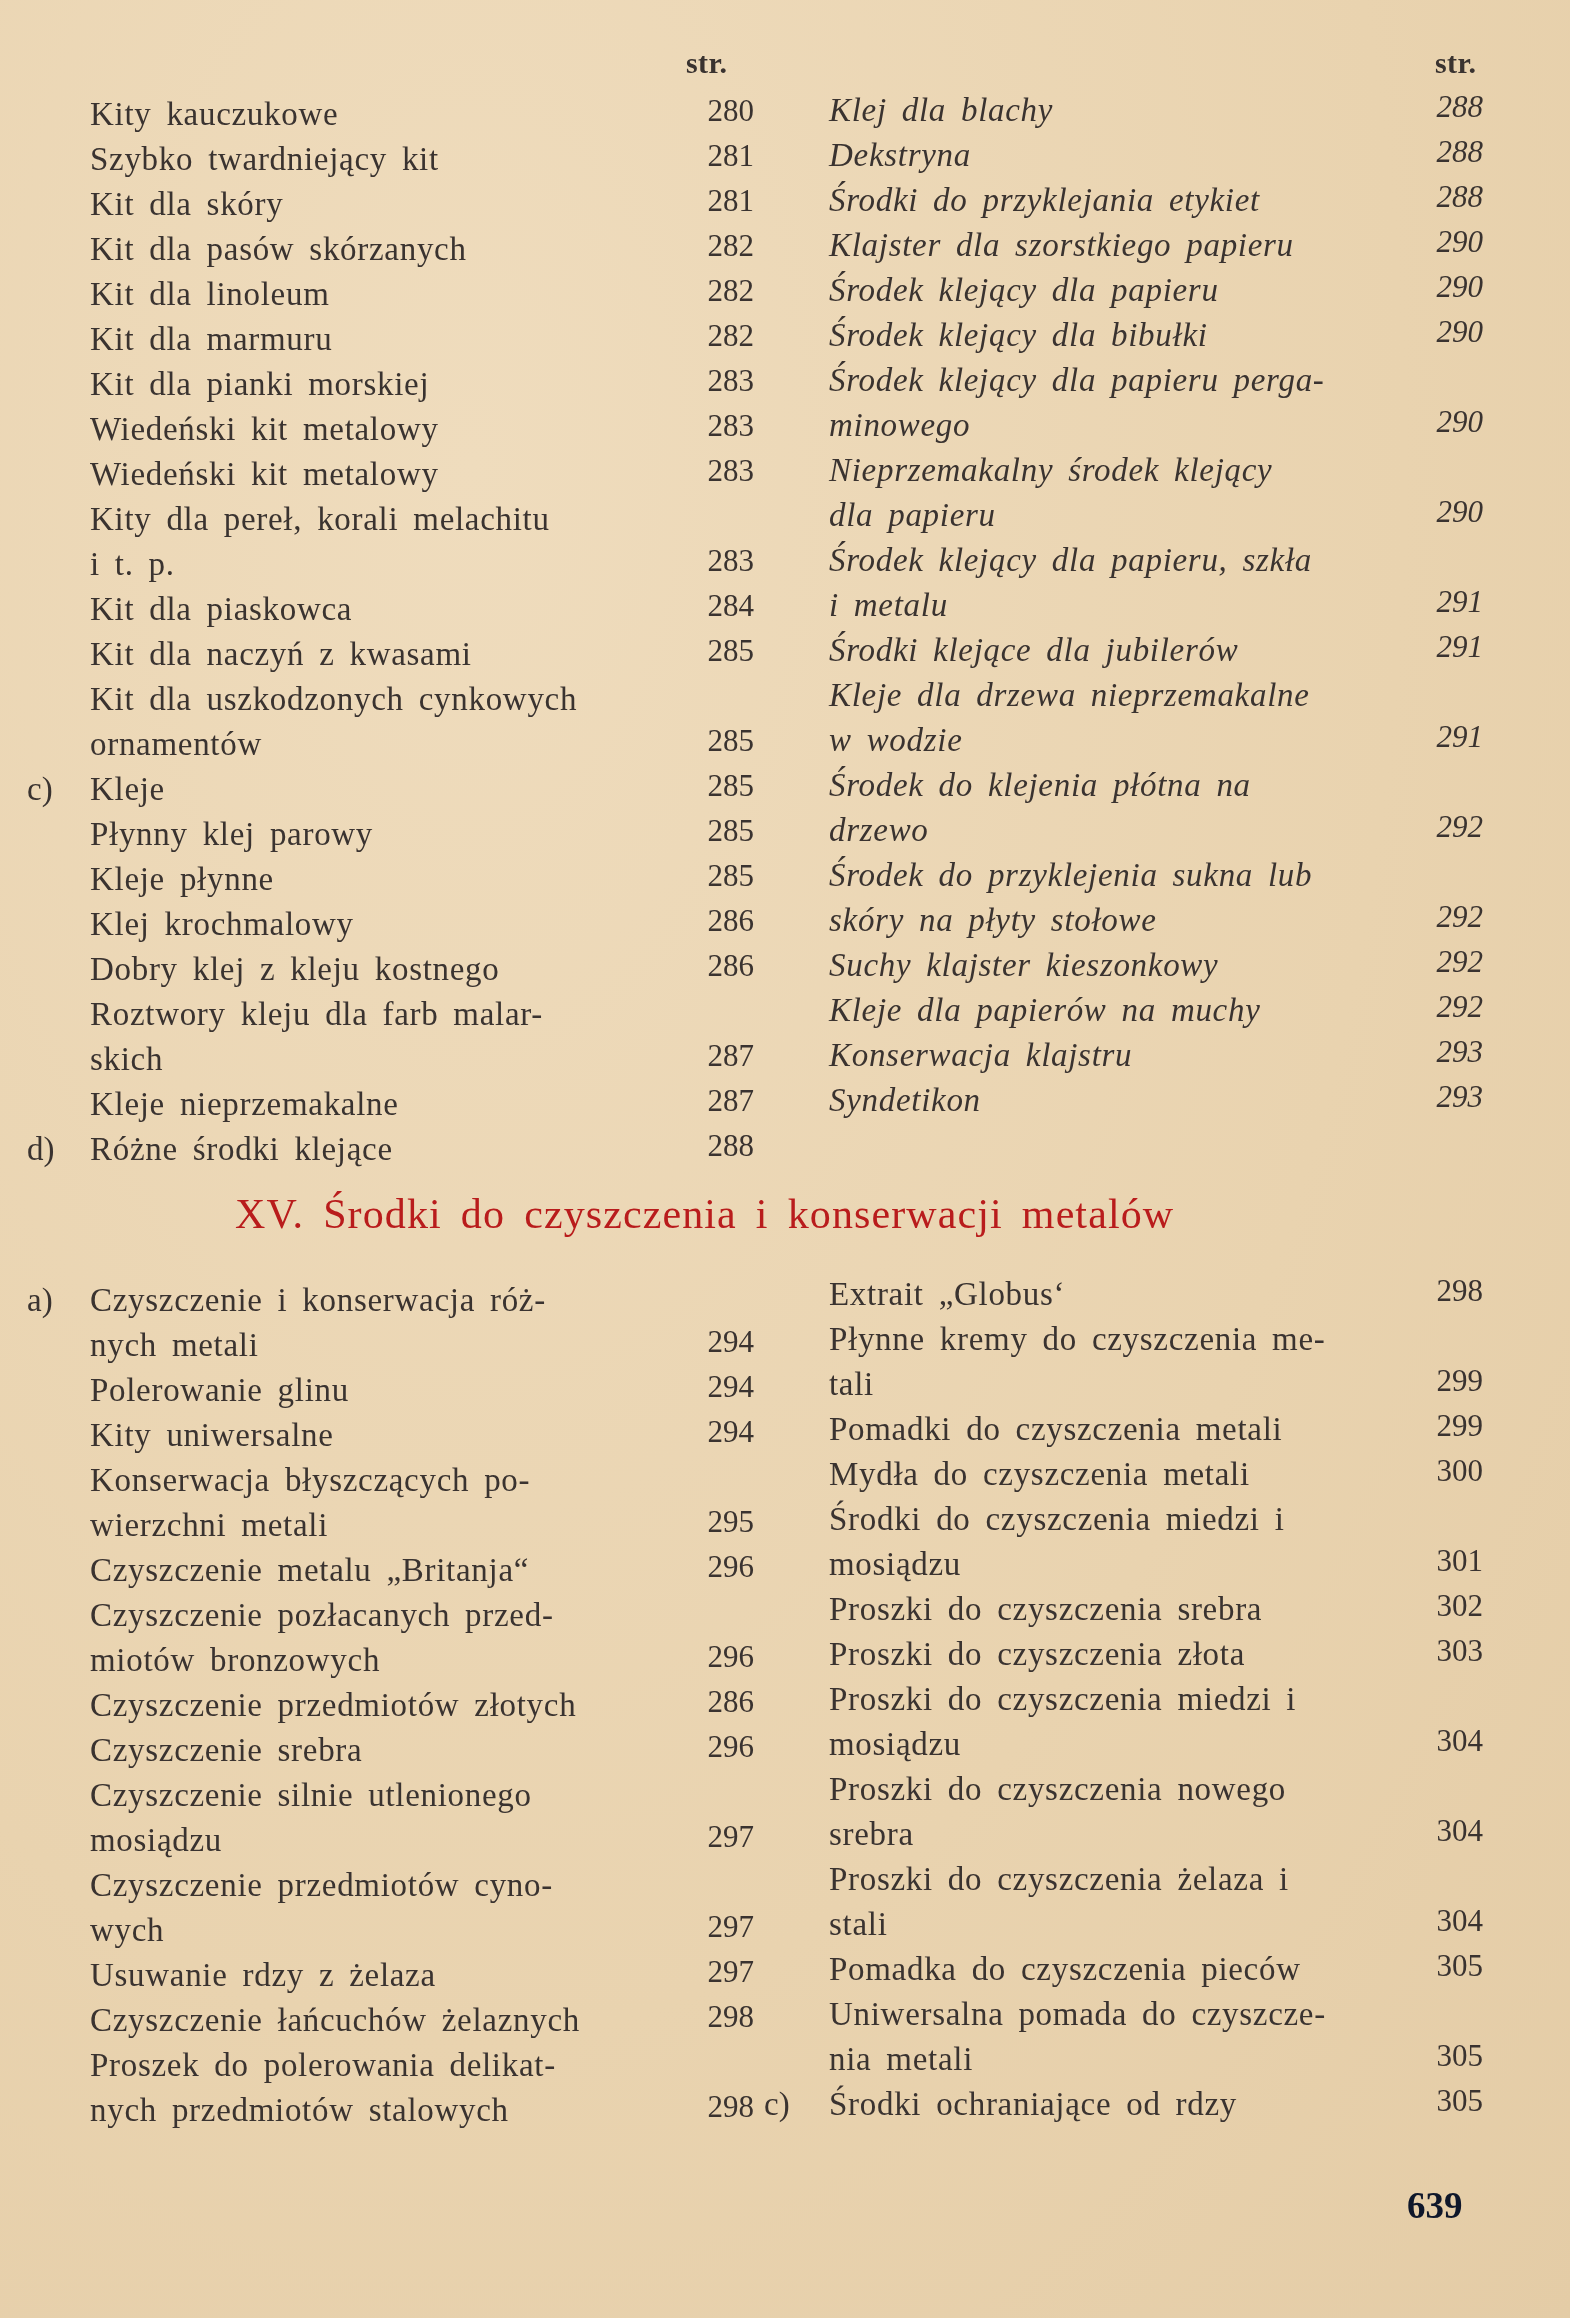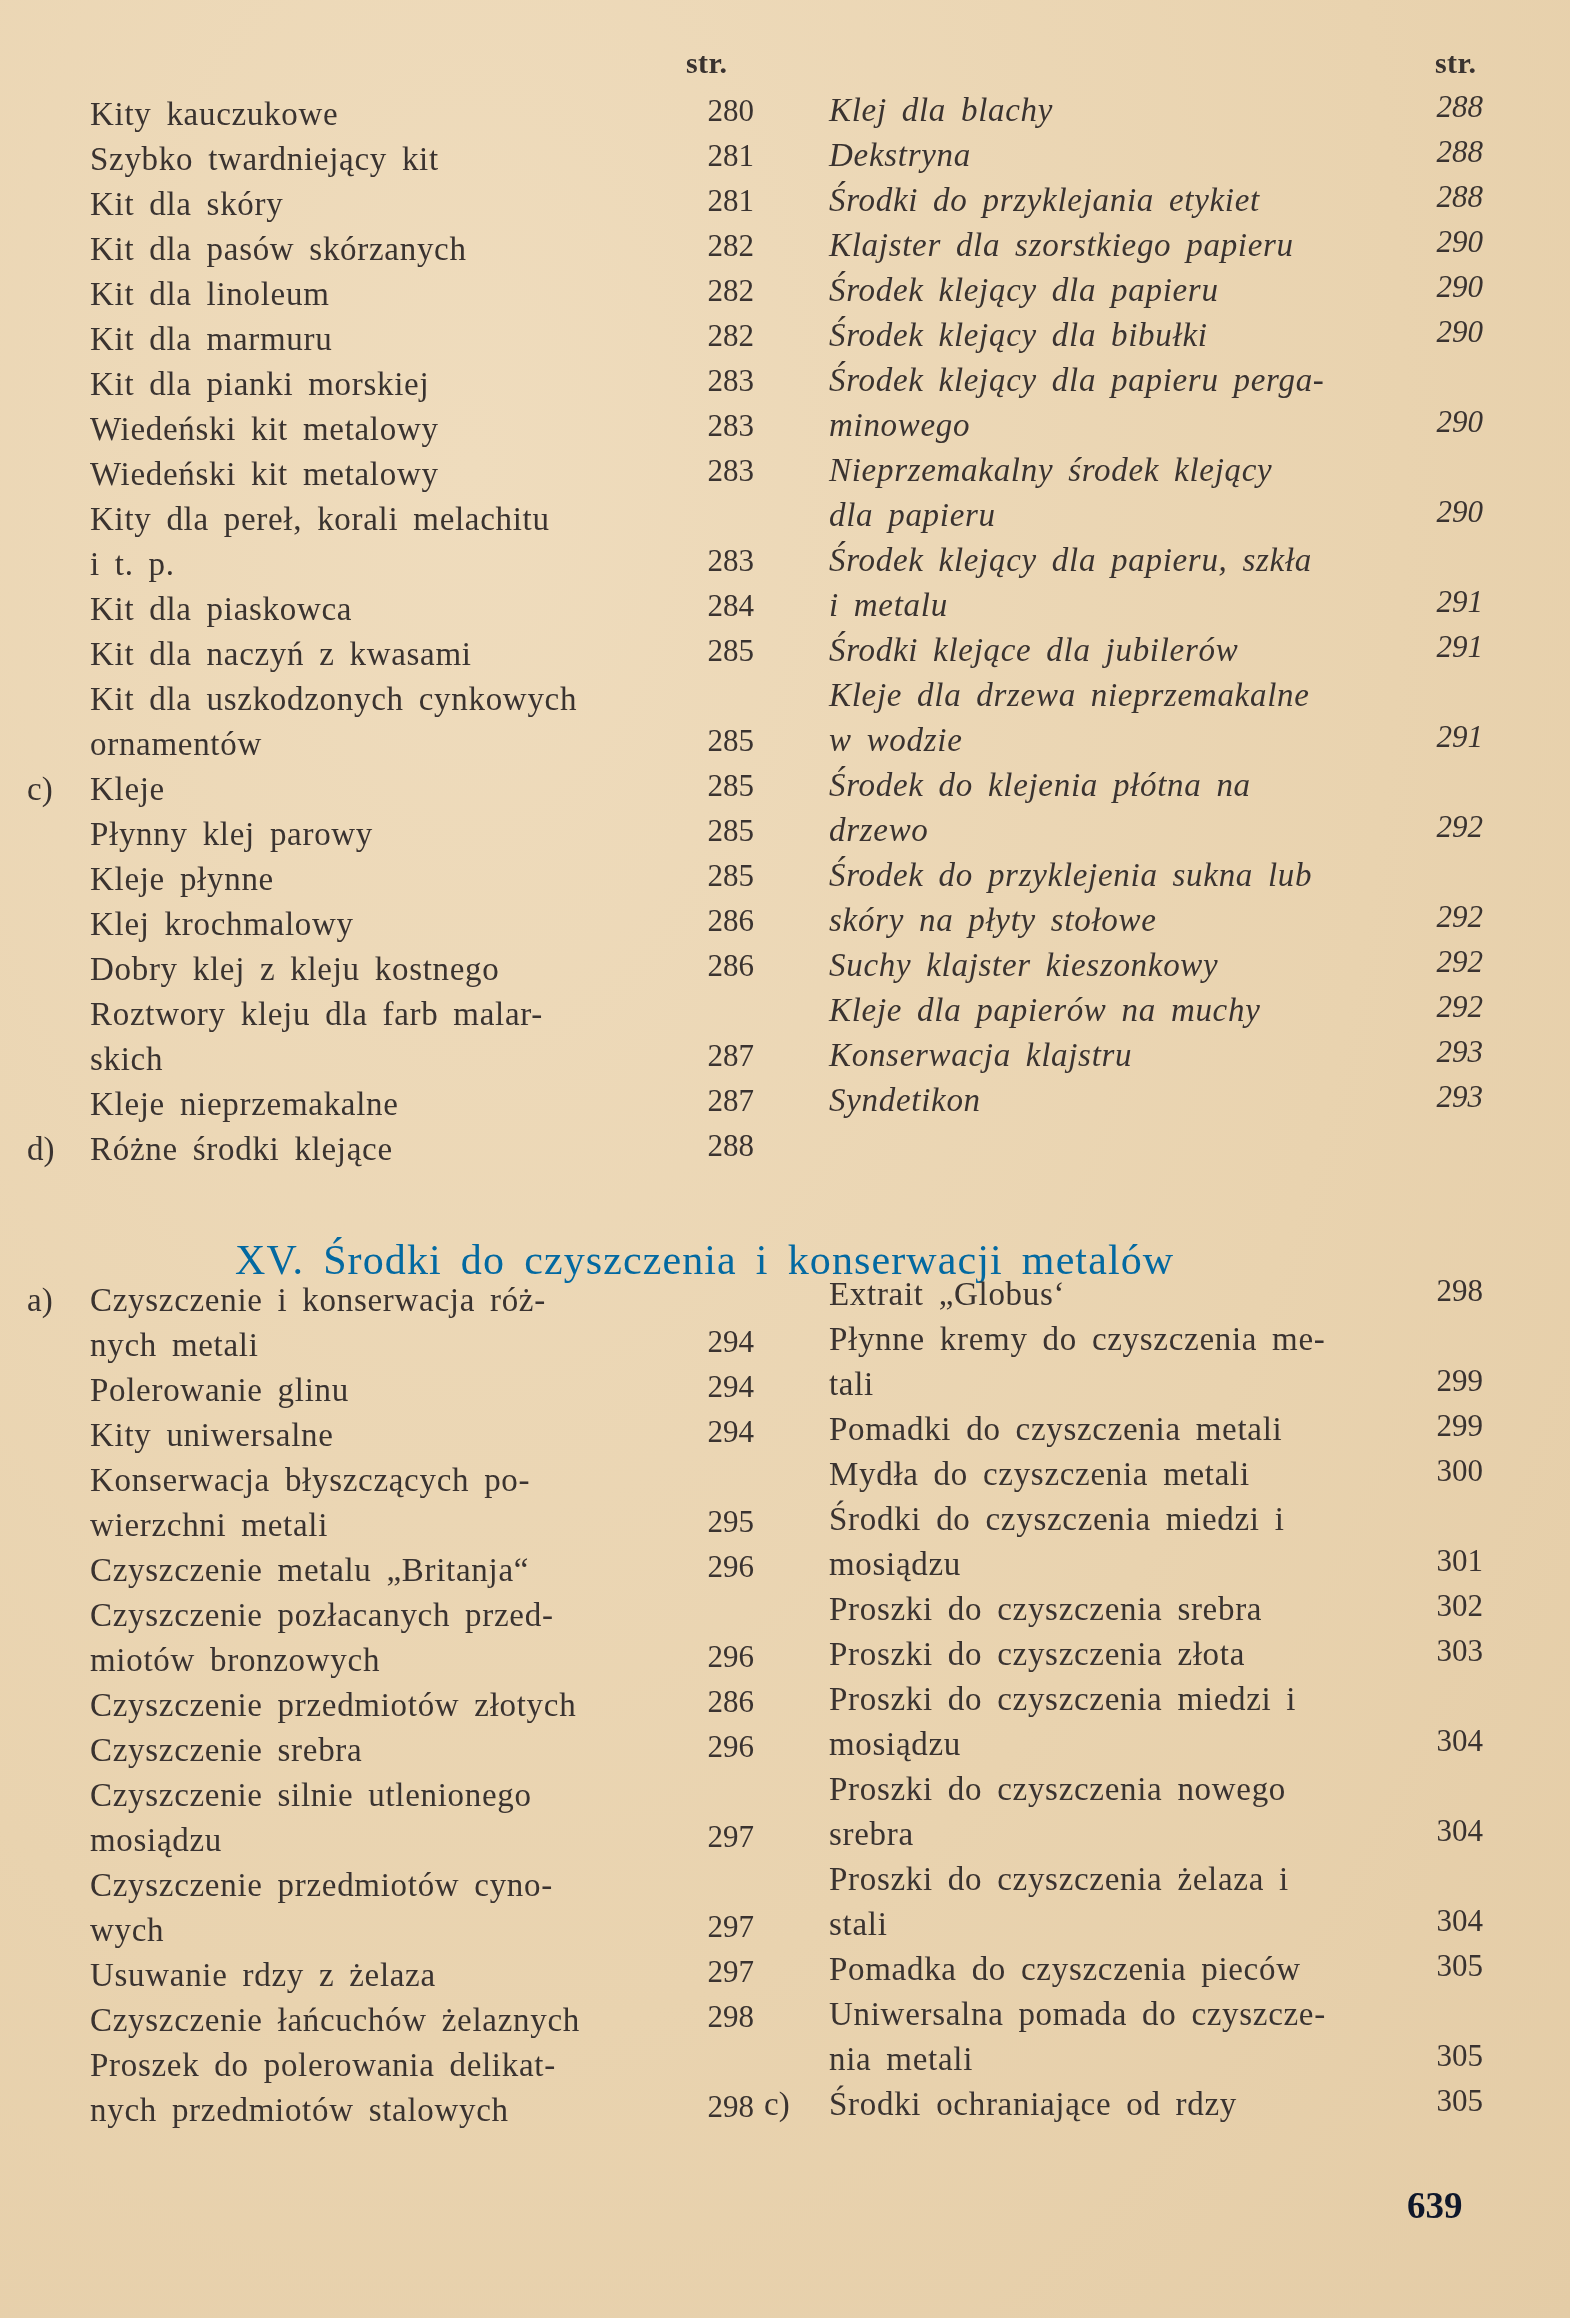--- a/index.html
+++ b/index.html
@@ -15,22 +15,22 @@
   .col-left { left: 15px; width: 727px; margin-left: 12px; }
   .col-right { left: 764px; width: 719px; }
   .str { position: absolute; font-size: 30px; font-weight: bold; letter-spacing: 0.4px; }
   .row { position: relative; height: 45px; line-height: 45px; font-size: 33px; white-space: nowrap; }
   .row .marker { position: absolute; left: 0; top: 0; }
   .row .text { position: absolute; top: 0; letter-spacing: 0.7px; word-spacing: 6px; }
   .col-left .row .text { left: 63px; }
   .col-right .row .text { left: 65px; }
   .row .num { position: absolute; right: 0; top: -4.5px; font-size: 31px; }
   .heading {
-    position: absolute; left: 235px; top: 1236px; font-size: 42px; letter-spacing: 1.1px; word-spacing: 7.5px;
-    white-space: nowrap; color: #0369a1;
+    position: absolute; left: 235px; top: 1190px; font-size: 42px; letter-spacing: 1.1px; word-spacing: 7.5px;
+    white-space: nowrap; color: #b91c1c;
   }
   .folio { position: absolute; left: 1407px; top: 2184px; font-size: 37px; font-weight: bold; color: #0f172a; }
   .block { position: absolute; }
 </style>
 </head>
 <body>
 
 <div class="page">
 
   <div class="str" style="left:686px; top:46px;">str.</div>

